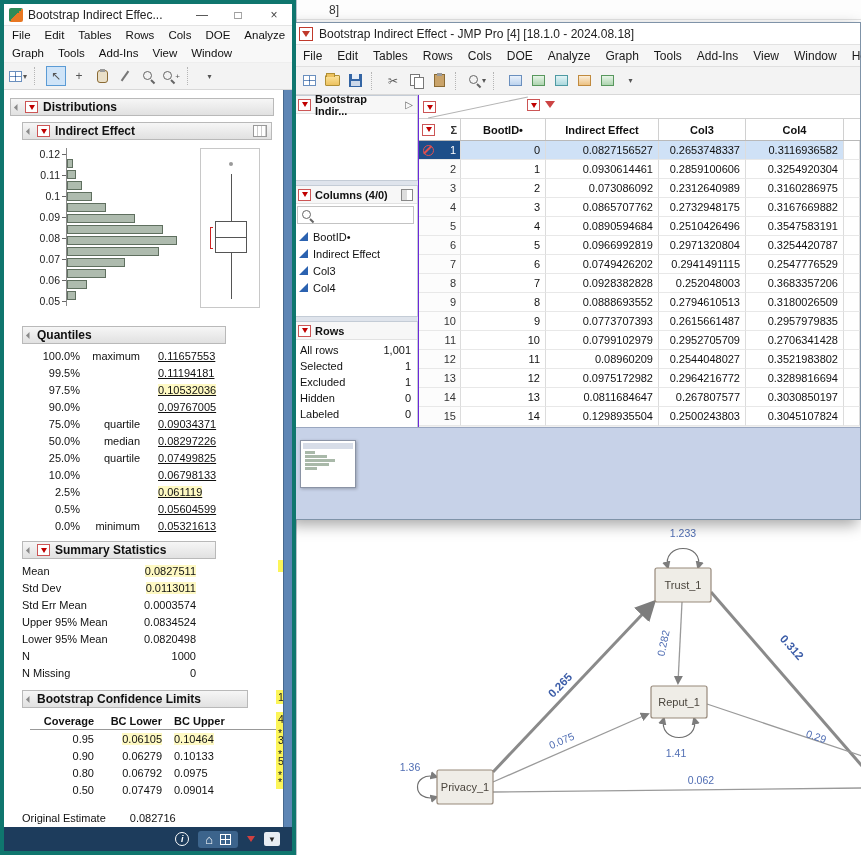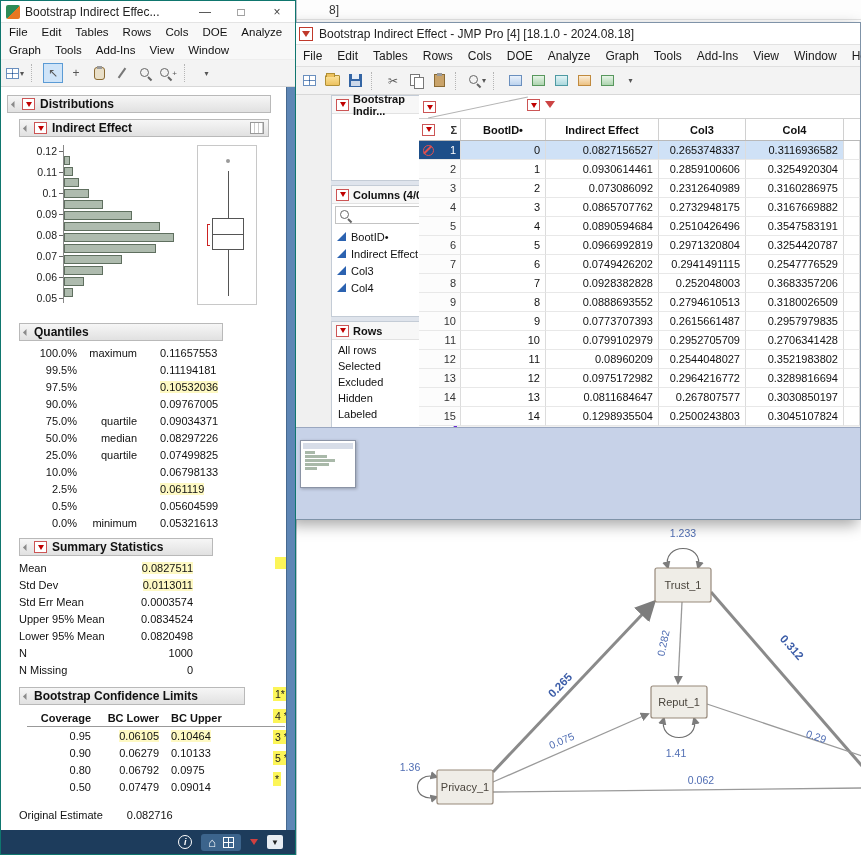--- a/index.html
+++ b/index.html
@@ -38,21 +38,21 @@
   .copy-ic::before,.copy-ic::after { content:""; position:absolute; width:8px; height:10px; background:#fff; border:1px solid #777; }
   .copy-ic::before { left:0; top:0; } .copy-ic::after { left:4px; top:3px; }
   .paste-ic { width:11px; height:13px; background:#c9a36a; border:1px solid #8a6a33; position:relative; }
   .paste-ic::before { content:""; position:absolute; left:2px; top:-2px; width:5px; height:3px; background:#9a9a9a; }
   .mag { position:relative; width:13px; height:13px; }
   .mag::before { content:""; position:absolute; left:1px; top:1px; width:7px; height:7px; border:1.6px solid #666; border-radius:50%; }
   .mag::after { content:""; position:absolute; left:9px; top:9px; width:5px; height:2px; background:#666; transform:rotate(45deg); transform-origin:left center; }
   .dn { font-size:8px; color:#555; margin-left:1px; }
 
   .dt-main { flex:1; display:flex; position:relative; }
-  .sidebar { width:126px; background:#dfe4ec; display:flex; flex-direction:column; gap:4px; border-right:3px solid #6d28d9; height:345px;margin-left:38px; }
+  .sidebar { width:126px; background:#dfe4ec; display:flex; flex-direction:column; gap:4px; border-right:1px solid #6d28d9; height:345px; }
   .panel { background:#fff; border:1px solid #c4ccd6; display:flex; flex-direction:column; }
   .panel-h { height:18px; background:#f7f7f7; border-bottom:1px solid #e2e2e2; display:flex; align-items:center; gap:4px; padding:0 4px; font-weight:bold; font-size:11px; }
   .panel-h .sp { flex:1; }
   .rtri { width:13px; height:12px; background:#fff; border:1px solid #cc5555; display:inline-flex; align-items:center; justify-content:center; flex:none; }
   .rtri::after { content:""; border-left:3.5px solid transparent; border-right:3.5px solid transparent; border-top:5px solid #c00000; }
   .chev { font-size:10px; color:#666; }
   .searchrow { height:18px; margin:2px 3px; border:1px solid #c3c3c3; background:#fff; display:flex; align-items:center; padding:0 3px; }
   .collist { padding:2px 0; }
   .colitem { height:17px; display:flex; align-items:center; gap:5px; padding:0 5px; font-size:11px; }
   .coltri { width:0; height:0; border-bottom:9px solid #2b62b0; border-left:9px solid transparent; flex:none; }
@@ -85,21 +85,21 @@
   .excl::after { content:""; position:absolute; left:-2px; top:3.2px; width:11px; height:1.5px; background:#e05050; transform:rotate(-45deg); }
   .excl[data-excl="true"] { display:inline-block; }
   .sigma { font-size:11px; font-weight:bold; color:#333; }
 
   .bluezone { position:absolute; left:0; right:0; top:332px; bottom:0; background:#c7d2e8; border-top:1px solid #9aa7c0; }
   .thumb { position:absolute; left:7px; top:12px; width:56px; height:48px; background:#fff; border:1px solid #8a93a5; box-shadow:1px 1px 3px rgba(0,0,0,.25); padding:2px; }
   .thumb .tt { height:6px; background:#d7dde8; margin-bottom:2px; }
   .thumb .tb { height:3px; background:#a9b9a9; margin:1px 0 1px 2px; }
 
   
-  .report-window { position:absolute; left:0; top:0; width:296px; height:855px; background:#fff; border:1px solid #0f766e; }
+  .report-window { position:absolute; left:0; top:0; width:296px; height:855px; background:#fff; border:4px solid #0f766e; }
   .rw-titlebar { height:22px; background:#fff; border-bottom:1px solid #e4e4e4; display:flex; align-items:center; gap:5px; padding:0 0 0 5px; }
   .jmp-ic { width:14px; height:14px; background:linear-gradient(135deg,#2e8b57 50%,#e87722 50%); border-radius:2px; flex:none; }
   .rw-title { font-size:12px; color:#222; flex:1; white-space:nowrap; overflow:hidden; }
   .winbtns { display:flex; height:22px; }
   .wbtn { width:36px; height:22px; display:flex; align-items:center; justify-content:center; font-size:12px; color:#444; }
   .menubar2 { height:18px; display:flex; align-items:center; gap:14px; padding:0 8px; font-size:11.5px; background:#f8f8f8; }
   .rw-toolbar { height:28px; background:#f3f3f3; border-top:1px solid #eee; border-bottom:1px solid #d8d8d8; display:flex; align-items:center; gap:3px; padding:0 4px; }
 
   .rpt { position:absolute; left:1px; right:10px; top:86px; bottom:24px; overflow:hidden; padding:8px 0 0 5px; background:#fff; }
   .sec-h { height:18px; background:linear-gradient(#f6f6f6,#e1e1e1); border:1px solid #b9b9b9; display:flex; align-items:center; gap:5px; padding:0 4px; font-weight:bold; font-size:12px; color:#111; }
@@ -116,21 +116,21 @@
   .bp-dot { position:absolute; left:28px; top:13px; width:4px; height:4px; border-radius:50%; background:#9a9a9a; }
   .bp-line { position:absolute; left:30px; top:25px; width:1px; height:125px; background:#555; }
   .bp-box { position:absolute; left:14px; top:72px; width:32px; height:32px; border:1px solid #555; background:#fff; }
   .bp-med { position:absolute; left:14px; top:88px; width:32px; height:1px; background:#555; }
   .bp-brk { position:absolute; left:9px; top:78px; width:3px; height:22px; border-left:1.5px solid #cc2222; border-top:1.5px solid #cc2222; border-bottom:1.5px solid #cc2222; }
 
   .tbl { font-size:11px; }
   .trow { display:flex; height:17px; align-items:center; }
   .q-pct { width:58px; text-align:right; }
   .q-lab { width:54px; text-align:right; margin-left:6px; color:#111; }
-  .q-val { margin-left:23px; }
+  .q-val { margin-left:18px;text-decoration:underline; }
   .hl[data-hl="true"] { background:#fef9c3; }
   .s-lab { width:100px; }
   .s-val { width:74px; text-align:right; }
   .ci-c1 { width:64px; text-align:right; font-weight:inherit; }
   .ci-c2 { width:58px; text-align:right; margin-left:10px; }
   .ci-c3 { width:58px; margin-left:12px; }
   .ci-head { font-weight:bold; border-bottom:1px solid #999; height:18px; }
   .orig { display:flex; gap:24px; font-size:11px; margin:14px 0 0 12px; }
 
   .vscroll { position:absolute; right:0; top:86px; bottom:24px; width:9px; background:#5e86b5; border-left:1px solid #47698f; }

